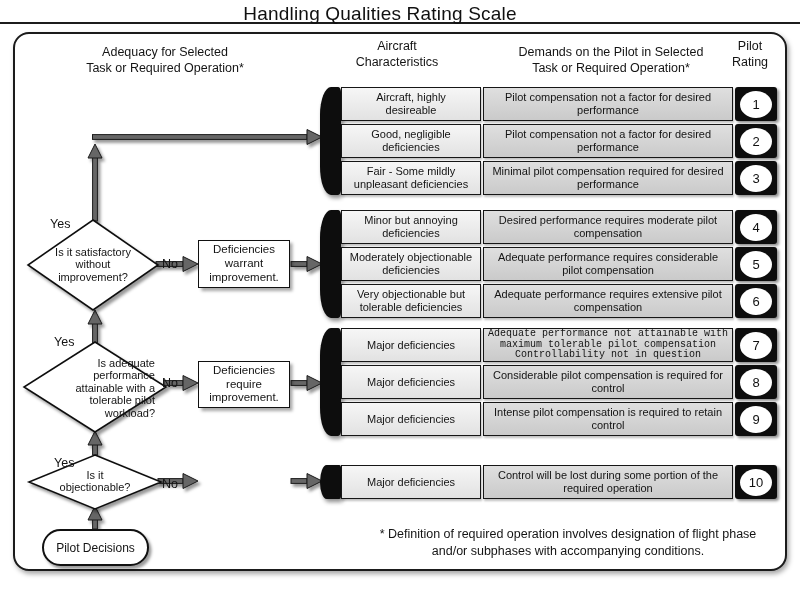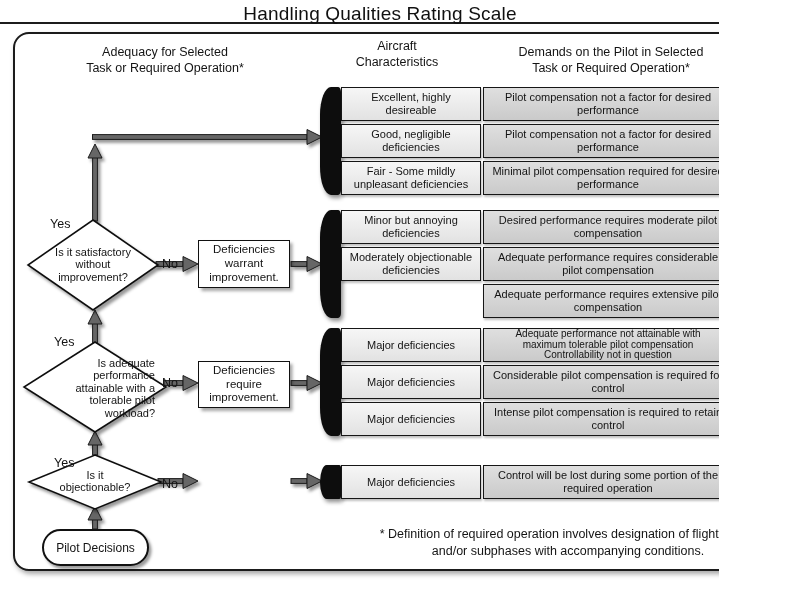--- a/index.html
+++ b/index.html
@@ -1,21 +1,21 @@
 <!DOCTYPE html>
 <html style="--cell-light: #ededed; --cell-mid: #d2d2d2; --bar-black: #0d0d0d; --arrow-gray: #666666; --ink: #141414;"><head>
 <meta charset="utf-8">
 <style>
   :root{
     --cell-light:#ededed; --cell-mid:#d2d2d2; --bar-black:#0d0d0d;
     --arrow-gray:#666666; --ink:#141414;
   }
   *{box-sizing:border-box;}
   body{margin:0;background:#fff;}
-  .canvas{position:relative;width:719px;height:590px;background:#fff;overflow:hidden;
+  .canvas{position:relative;width:800px;height:590px;background:#fff;overflow:hidden;
           font-family:"Liberation Sans", sans-serif;color:var(--ink);}
   .top-rule{position:absolute;left:0;top:22px;width:800px;height:2px;background:#1c1c1c;}
   .title{position:absolute;left:0;top:3px;width:760px;text-align:center;font-size:19px;
          letter-spacing:.2px;color:#101010;}
   .frame{position:absolute;left:13px;top:32px;width:774px;height:539px;background:#fff;
          border:2.5px solid #1b1b1b;border-radius:16px;box-shadow:2px 3px 5px rgba(0,0,0,.35);}
   .shapes{position:absolute;left:0;top:0;width:800px;height:590px;}
   .hdr{position:absolute;text-align:center;font-size:12.5px;line-height:1.3;white-space:pre-line;}
   .hdr-adequacy{left:55px;top:44px;width:220px;}
   .hdr-aircraft{left:337px;top:38px;width:120px;}
@@ -24,21 +24,21 @@
   .group{position:absolute;left:320px;width:457px;}
   .gbar{position:absolute;left:0;top:0;width:21px;height:100%;background:var(--bar-black);
         border-radius:11px 3px 3px 11px / 28px 5px 5px 28px;box-shadow:2px 3px 4px rgba(0,0,0,.45);}
   .row{position:absolute;left:21px;width:436px;height:34px;}
   .cell{position:absolute;top:0;height:34px;display:flex;align-items:center;justify-content:center;
         text-align:center;white-space:pre-line;}
   .ac{left:0;width:140px;background:linear-gradient(#f6f6f6,#e2e2e2);
       border:1.5px solid #161616;font-size:11px;line-height:1.18;box-shadow:1px 2px 2px rgba(0,0,0,.25);}
   .dm{left:142px;width:250px;background:linear-gradient(#dfdfdf,#cacaca);
       border:1.5px solid #161616;font-size:11px;line-height:1.18;box-shadow:1px 2px 2px rgba(0,0,0,.25);}
-  .dm.small{font-size:10px;line-height:1.07;}
+  .dm.small{font-size:10px;line-height:1.07;font-family:Liberation Mono, monospace;}
   .rt{left:394px;width:42px;background:var(--bar-black);border-radius:3px;
       box-shadow:2px 2px 3px rgba(0,0,0,.45);}
   .ellipse{width:32px;height:27px;background:#fff;border-radius:50%;display:flex;
            align-items:center;justify-content:center;font-size:13px;color:#111;}
   .dtxt{position:absolute;text-align:center;font-size:11px;line-height:1.13;white-space:pre-line;z-index:3;}
   .fbox{position:absolute;background:#fff;border:1.6px solid #111;z-index:3;
         box-shadow:2.5px 3px 3px rgba(0,0,0,.35);display:flex;align-items:center;justify-content:center;
         text-align:center;font-size:11.5px;line-height:1.2;white-space:pre-line;}
   .pill{position:absolute;left:42px;top:529px;width:107px;height:37px;background:#fff;
         border:2px solid #111;border-radius:19px;box-shadow:2.5px 3px 3px rgba(0,0,0,.4);
@@ -133,21 +133,21 @@
   <div class="fbox" style="left:198px;top:361px;width:92px;height:47px;">Deficiencies
 require
 improvement.</div>
 
   <div class="pill">Pilot Decisions</div>
 
   <div class="group" style="top:87px;height:108px;">
     <div class="gbar"></div>
       <div class="rows">
   <div class="row" style="top: 0px;">
-    <div class="cell ac">Excellent, highly
+    <div class="cell ac">Aircraft, highly
 desireable</div>
     <div class="cell dm">Pilot compensation not a factor for desired
 performance</div>
     <div class="cell rt">
       <div class="ellipse">
         <span>1</span>
       </div>
     </div>
   </div>
 
@@ -197,20 +197,22 @@
     <div class="cell dm">Adequate performance requires considerable
 pilot compensation</div>
     <div class="cell rt">
       <div class="ellipse">
         <span>5</span>
       </div>
     </div>
   </div>
 
   <div class="row" style="top: 74px;">
+    <div class="cell ac">Very objectionable but
+tolerable deficiencies</div>
     <div class="cell dm">Adequate performance requires extensive pilot
 compensation</div>
     <div class="cell rt">
       <div class="ellipse">
         <span>6</span>
       </div>
     </div>
   </div>
 </div>
   </div>

